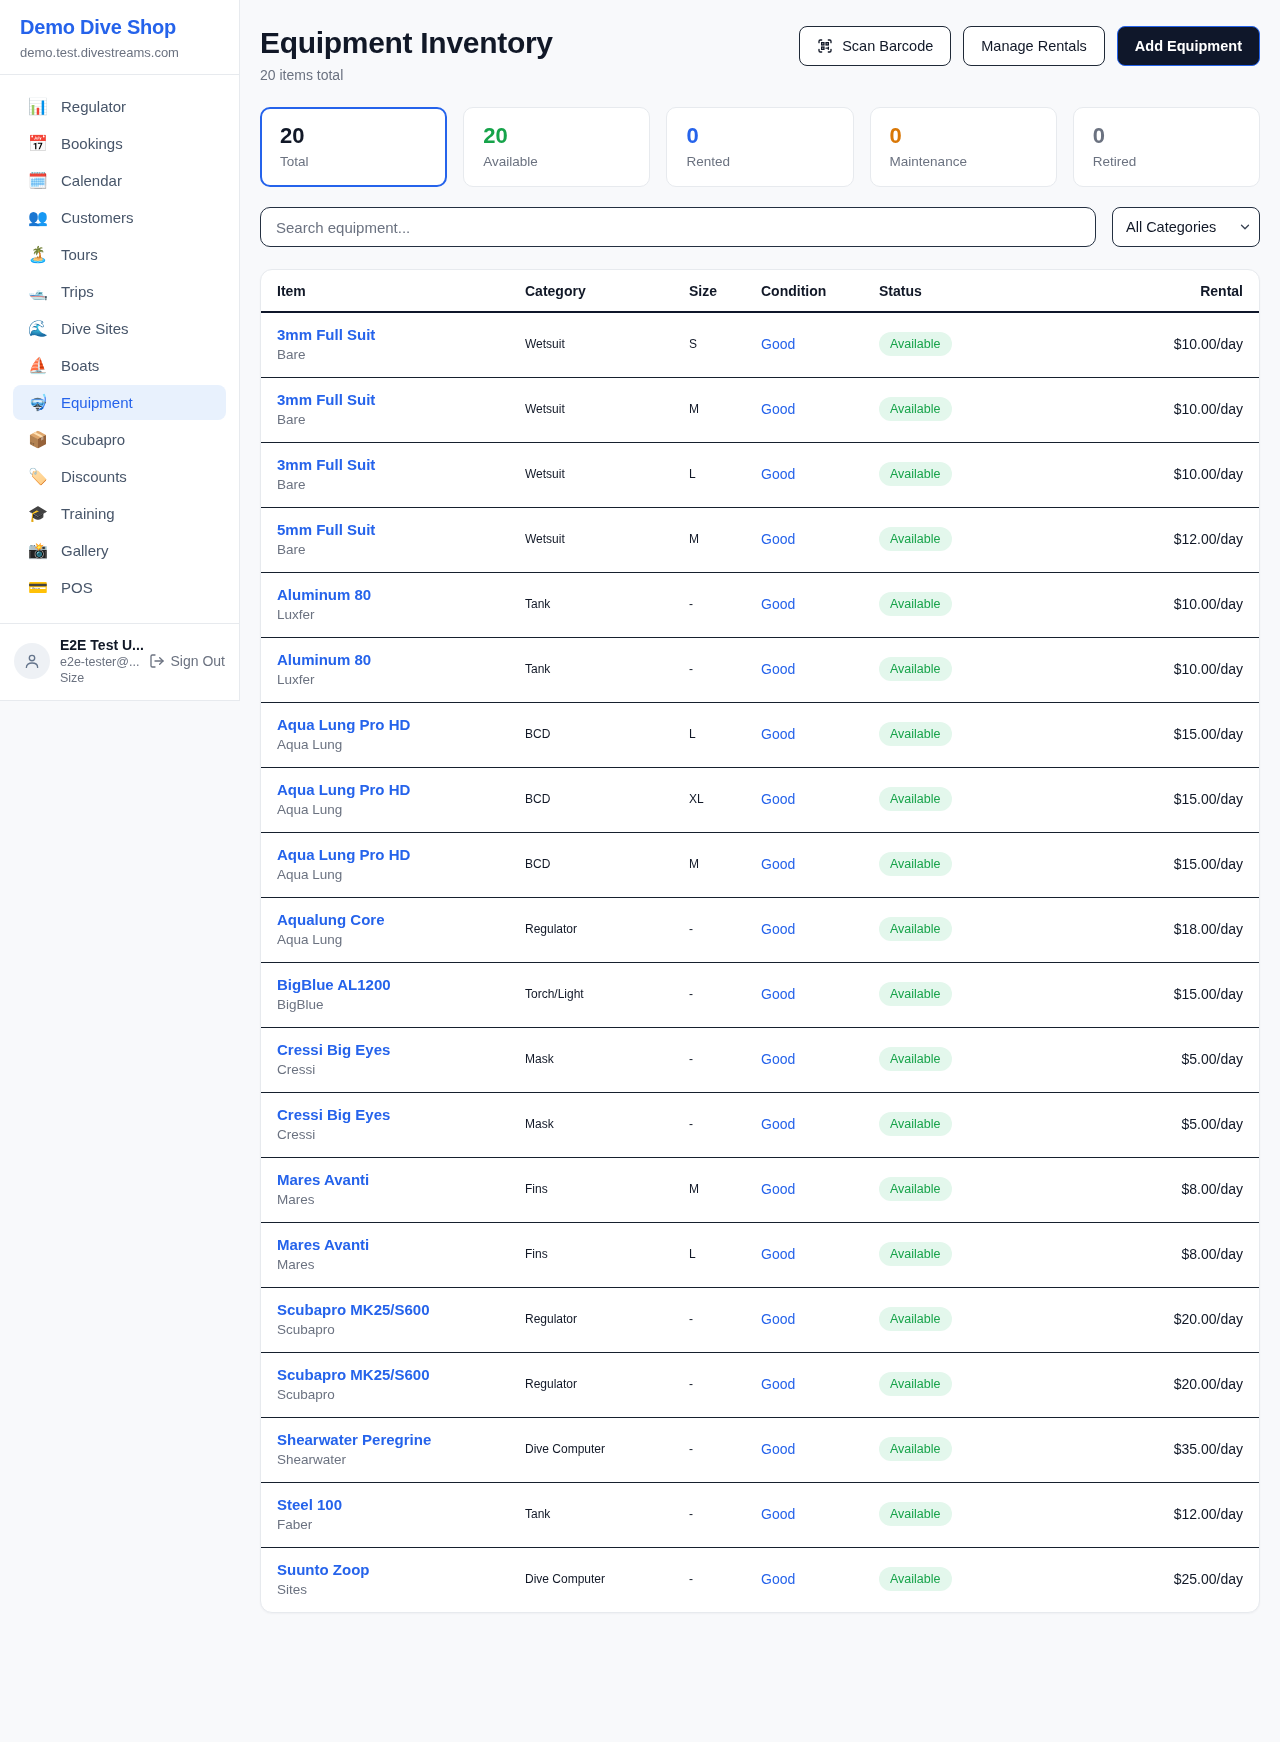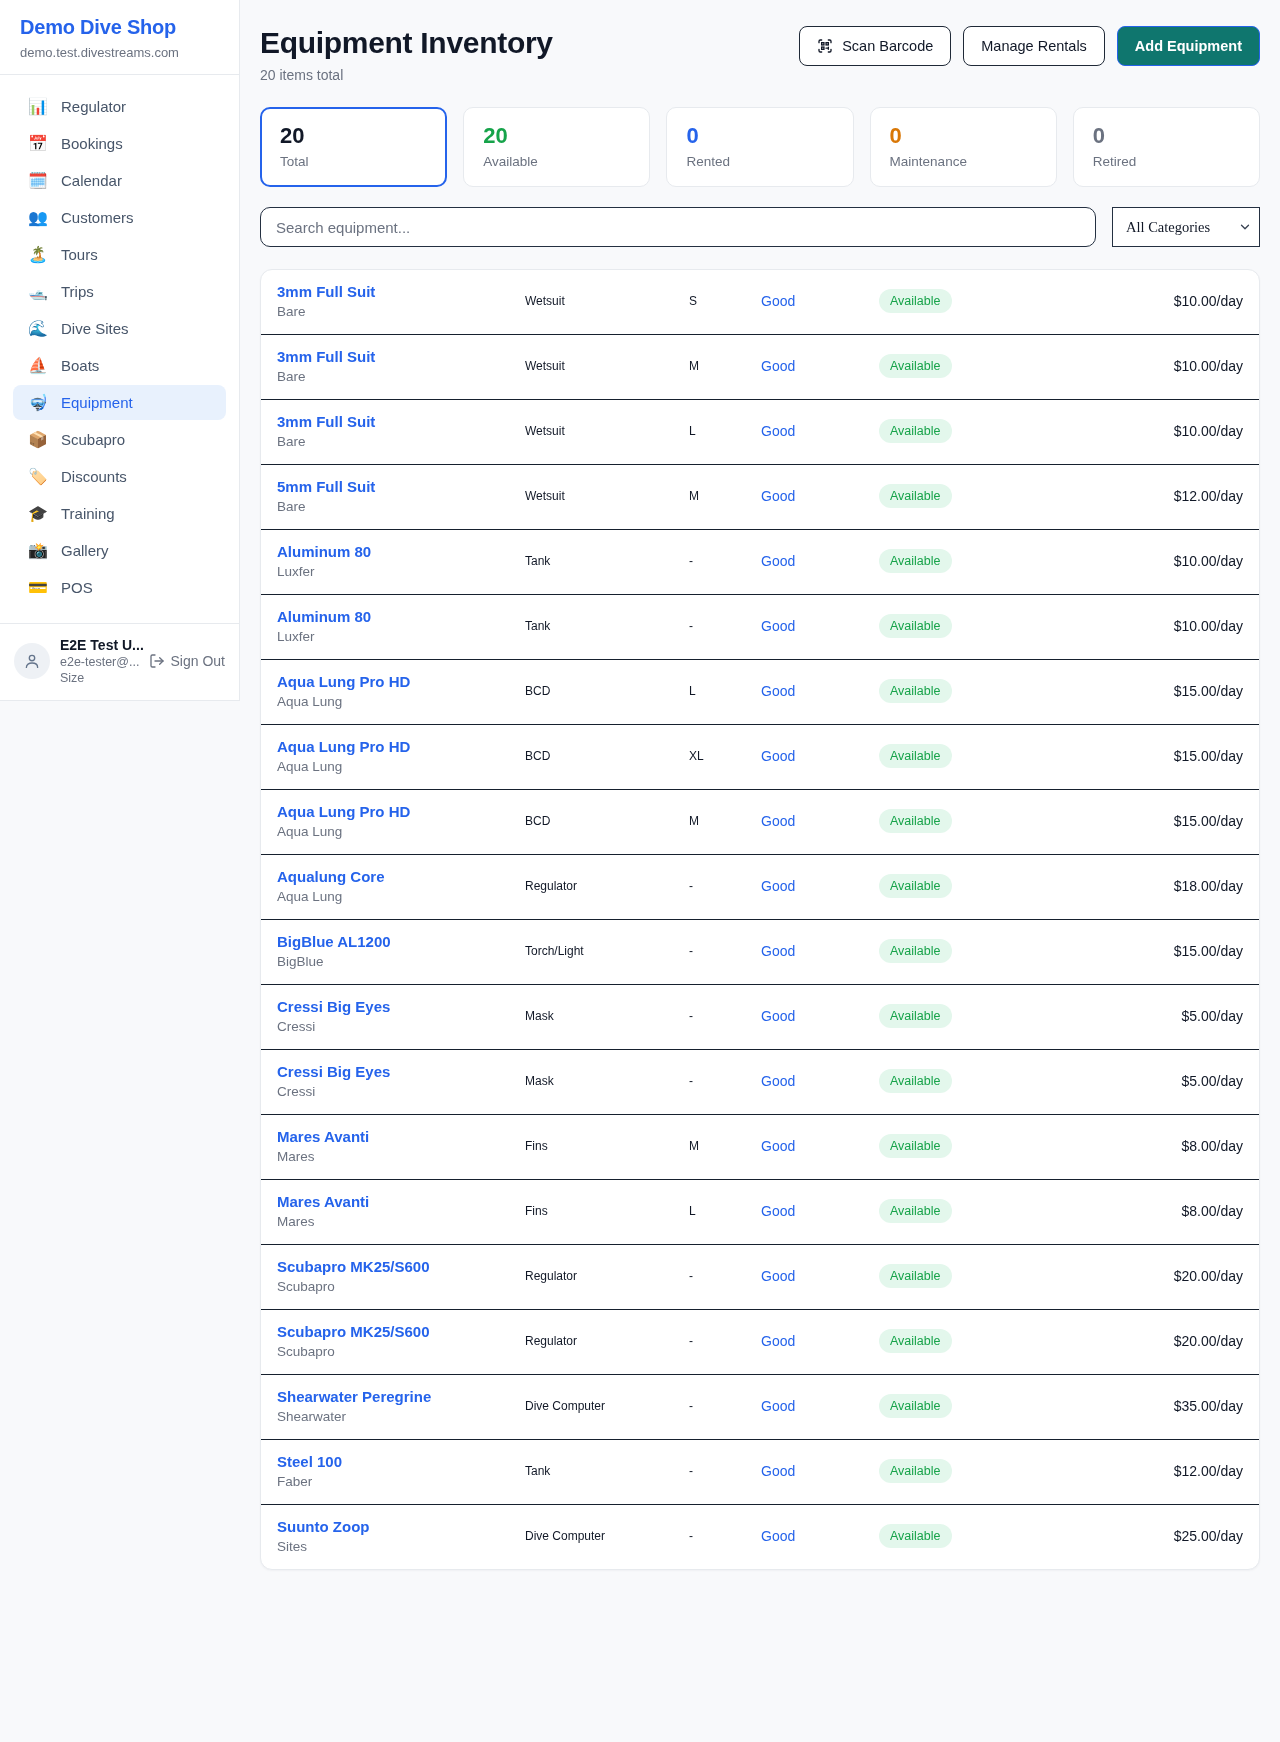--- a/index.html
+++ b/index.html
@@ -47,38 +47,38 @@
   
   .main { margin-left:240px; padding:26px 20px 24px; }
 
   .page-header { display:flex; justify-content:space-between; align-items:flex-start; }
   .page-title { font-size:30px; font-weight:800; color:#111827; letter-spacing:-0.3px; }
   .page-subtitle { font-size:14px; color:#6b7280; margin-top:7px; }
   .header-actions { display:flex; gap:12px; align-items:center; }
   .btn { height:40px; border-radius:8px; display:inline-flex; align-items:center; gap:9px;
          padding:0 17px; font-size:14.5px; cursor:pointer; font-family:inherit; }
   .btn-outline { background:#fff; border:1px solid #1f2937; color:#111827; font-weight:500; }
-  .btn-primary { background:#0f766e; border:1px solid #2563eb; color:#fff; font-weight:600; }
+  .btn-primary { background:#0f172a; border:1px solid #2563eb; color:#fff; font-weight:600; }
 
   .stats { display:grid; grid-template-columns:repeat(5,1fr); gap:16px; margin-top:24px; }
   .stat-card { background:#fff; border:1px solid #e7eaee; border-radius:10px; padding:15px 19px 17px; }
   .stat-card.active { border:2px solid #2563eb; padding:14px 18px 16px; }
   .stat-value { font-size:22px; font-weight:800; }
   .stat-label { font-size:13.5px; color:#6b7280; margin-top:5px; }
 
   .filter-row { display:flex; gap:16px; margin-top:20px; }
   .search-input {
     flex:1; height:40px; background:#fff; border:1px solid #243041; border-radius:10px;
     padding:0 15px; font-size:15px; font-family:inherit; color:#111827; outline:none;
   }
   .search-input::placeholder { color:#6b7280; }
   .select-wrap { position:relative; width:148px; flex:none; }
   .category-select {
-    width:100%; height:40px; background:#fff; border:1px solid #243041; border-radius:0;
-    padding:0 26px 0 13px; font-size:14.5px; font-family:Liberation Serif, serif; color:#111827;
+    width:100%; height:40px; background:#fff; border:1px solid #243041; border-radius:8px;
+    padding:0 26px 0 13px; font-size:14.5px; font-family:Liberation Sans, sans-serif; color:#111827;
     appearance:none; -webkit-appearance:none; outline:none; cursor:pointer;
   }
   .select-chevron { position:absolute; right:8px; top:13px; pointer-events:none; color:#374151; }
 
   
   .table-card {
     margin-top:22px; background:#fff; border:1px solid #e7eaee; border-radius:12px;
     overflow:hidden; box-shadow:0 1px 2px rgba(16,24,40,.04);
   }
   .t-head, .t-row {
@@ -269,20 +269,28 @@
       <select class="category-select">
         <option>All Categories</option>
       </select>
       <svg class="select-chevron" width="14" height="14" viewBox="0 0 24 24" fill="none" stroke="currentColor" stroke-width="2.2" stroke-linecap="round" stroke-linejoin="round">
         <polyline points="6 9 12 15 18 9"></polyline>
       </svg>
     </div>
   </div>
 
   <div class="table-card">
+    <div class="t-head">
+      <div class="col-item">Item</div>
+      <div class="col-category">Category</div>
+      <div class="col-size">Size</div>
+      <div class="col-condition">Condition</div>
+      <div class="col-status">Status</div>
+      <div class="col-rental">Rental</div>
+    </div>
 
     <div>
 
         <div class="t-row">
           <div>
             <div class="item-name">3mm Full Suit</div>
             <div class="item-brand">Bare</div>
           </div>
           <div class="cell">Wetsuit</div>
           <div class="cell">S</div>

